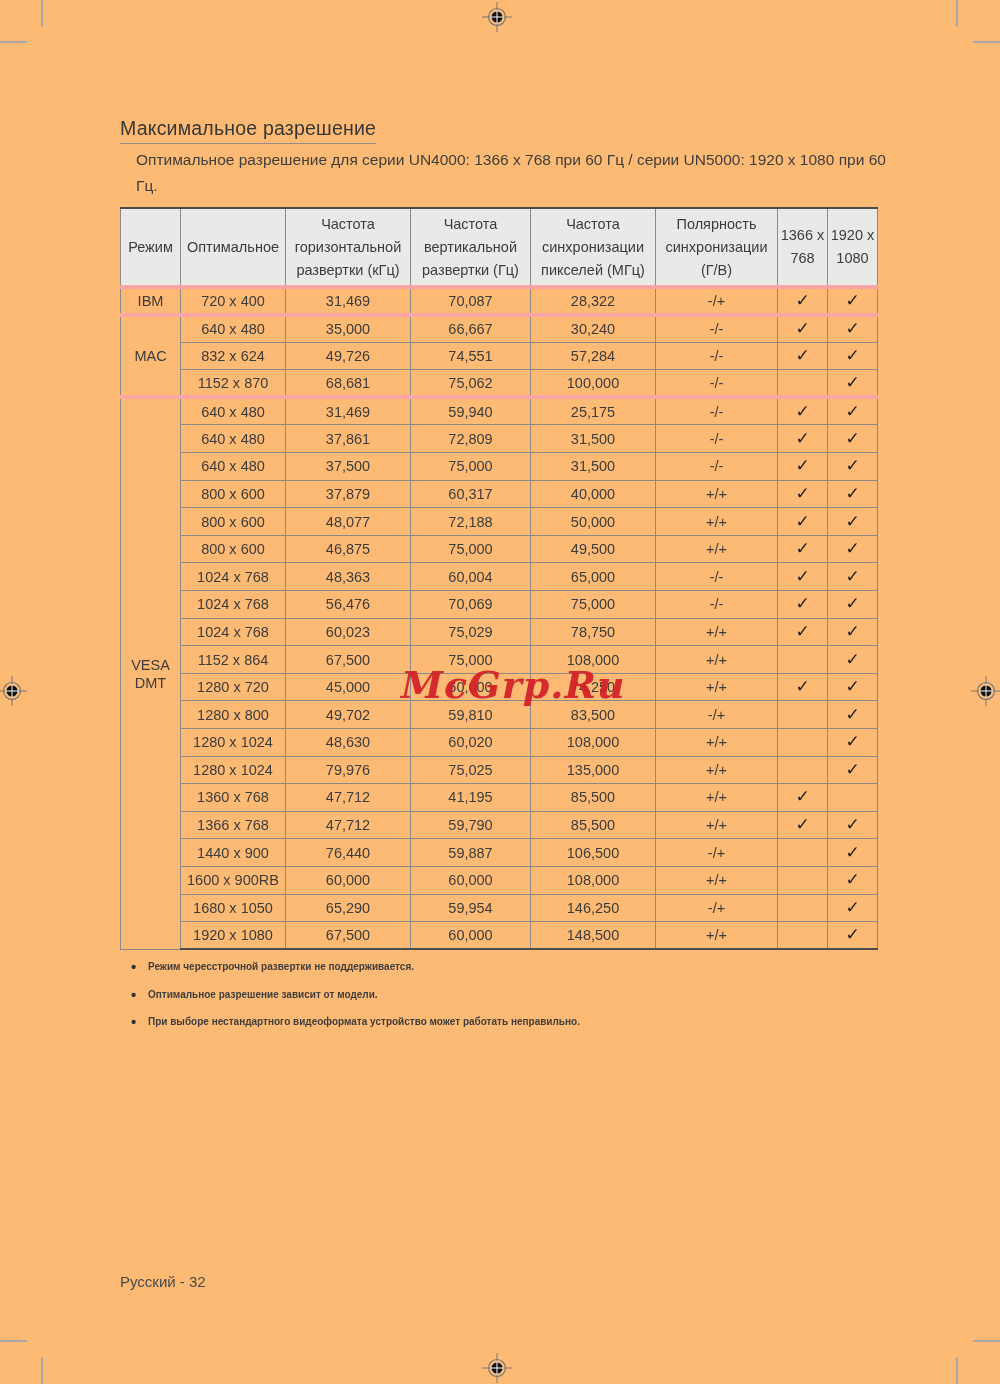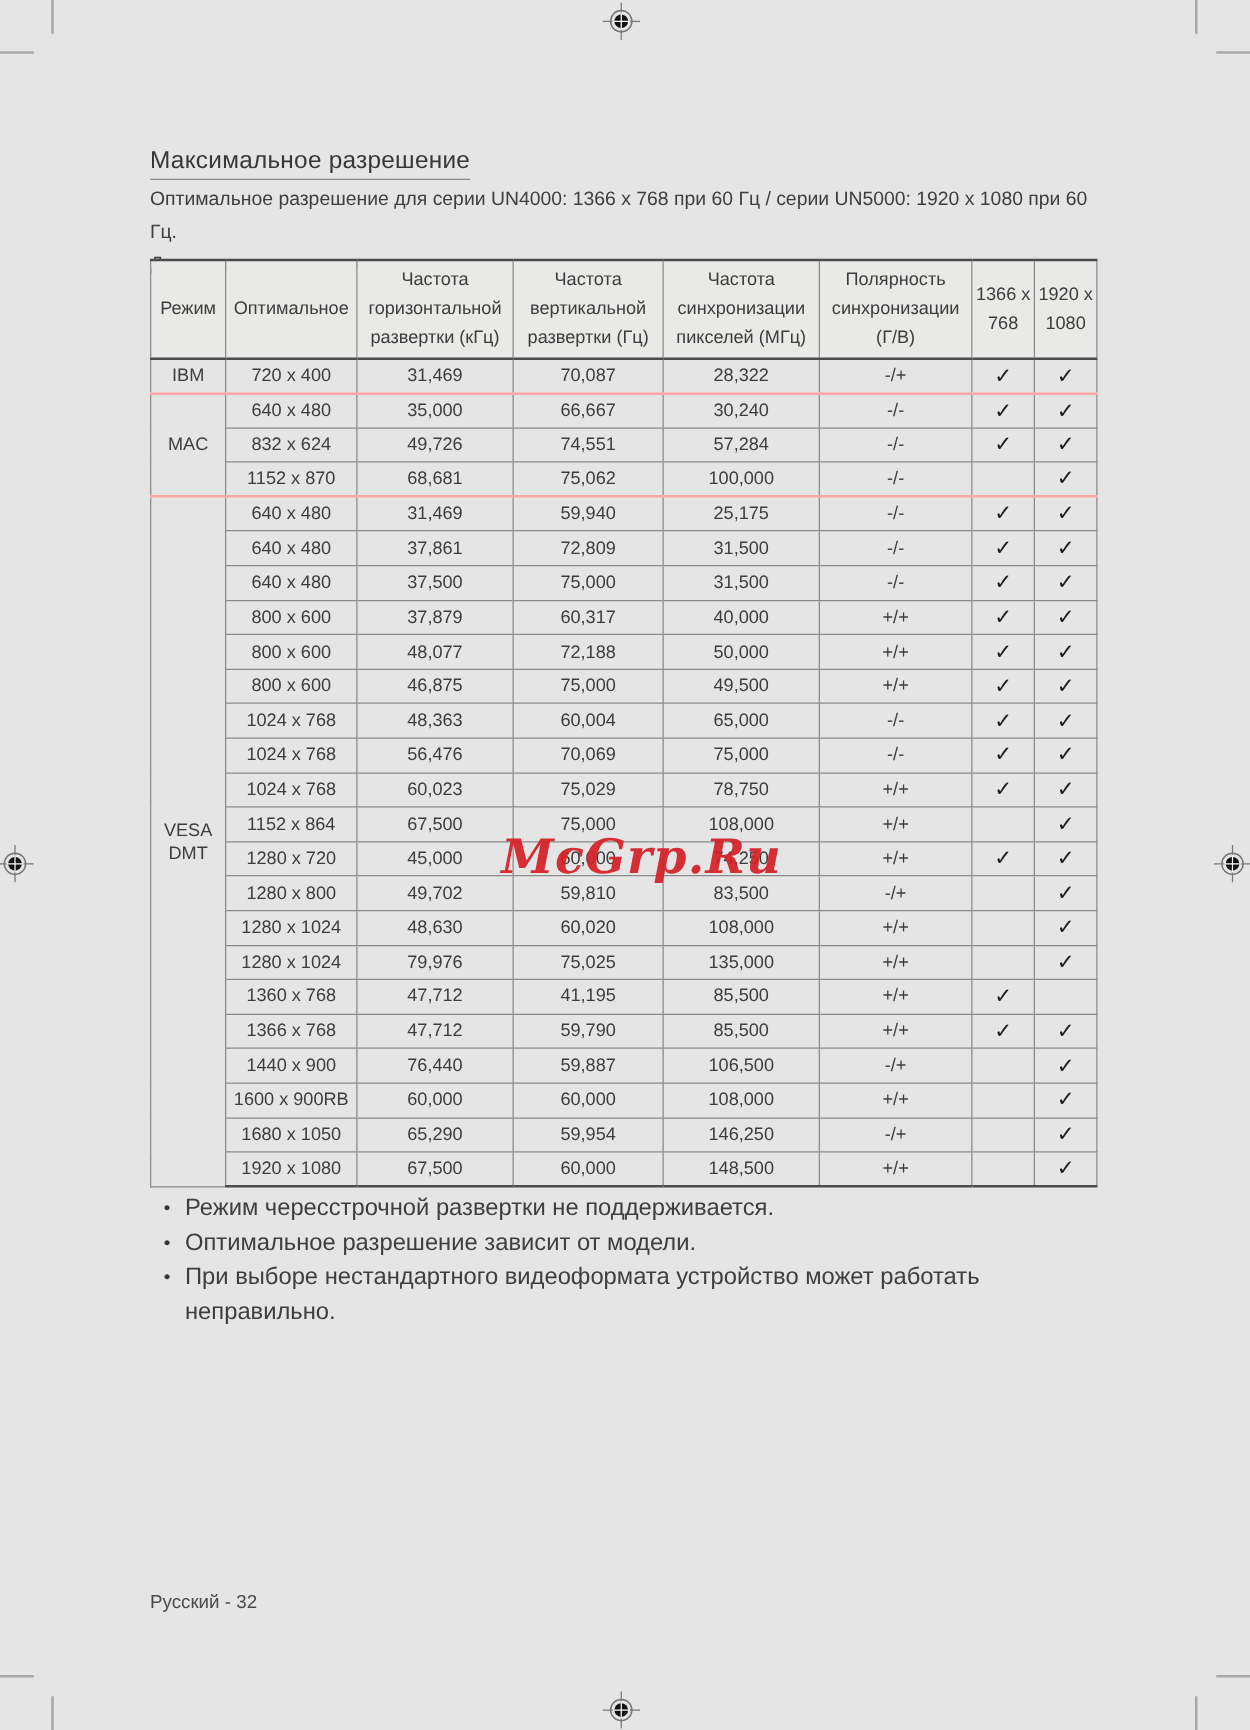--- a/index.html
+++ b/index.html
@@ -1,21 +1,21 @@
 <!DOCTYPE html>
 <html><head>
 <meta charset="utf-8">
 <style>
   * { margin: 0; padding: 0; box-sizing: border-box; }
   html, body { background: #ffffff; }
   .page {
     position: relative;
     width: 1000px;
     height: 1384px;
-    background: #e5e5e5;
+    background: #fdba74;
     overflow: hidden;
     font-family: "Liberation Sans", "DejaVu Sans", sans-serif;
     color: #3d3d3d;
   }
 
   
   .crop { position: absolute; background: #a8a8a8; }
   .crop.tl-v { left: 41px;  top: 0;       width: 2px;  height: 27px; }
   .crop.tl-h { left: 0;     top: 41px;    width: 27px; height: 2px;  }
   .crop.tr-v { left: 956px; top: 0;       width: 2px;  height: 27px; }
@@ -36,21 +36,21 @@
   .title-block h1 {
     display: inline-block;
     font-size: 19.5px;
     font-weight: 500;
     color: #373737;
     padding-bottom: 3px;
     border-bottom: 1px solid #8d8d8d;
     letter-spacing: 0.2px;
   }
   .intro { position: absolute; left: 120px; top: 147px; width: 770px; }
-  .intro div { font-size: 15.5px; line-height: 26px; color: #3e3e3e; }
+  .intro div { font-size: 15.5px; line-height: 26px; color: #3e3e3e; margin-left: 16px; }
 
   
   .table-wrap { position: absolute; left: 120px; top: 207px; }
   table.res-table {
     border-collapse: collapse;
     table-layout: fixed;
     width: 757px;
     font-size: 14.5px;
     color: #3c3c3c;
   }
@@ -62,31 +62,31 @@
   }
   table.res-table thead th {
     background: #e9e9e7;
     font-weight: normal;
     height: 79px;
     line-height: 23px;
     border-bottom: 2px solid #4c4c4c;
     border-top: 2px solid #4c4c4c;
   }
   table.res-table tbody td { height: 27.6px; line-height: 18px; }
-  table.res-table tbody tr.group-start td { border-top: 2px solid #fca5a5; }
+  table.res-table tbody tr.group-start td { border-top: 4px solid #fca5a5; }
   table.res-table tbody tr:last-child td { border-bottom: 2px solid #4c4c4c; }
   td.mode-cell { line-height: 20px; }
   td.check-cell { font-weight: bold; font-size: 17px; color: #1c1c1c; }
 
   
   .notes { position: absolute; left: 131px; top: 953px; width: 750px; }
   .notes ul { list-style: none; }
   .notes li {
-    font-size: 19px; line-height: 27.5px; color: #3e3e3e;
-    padding-left: 17px; position: relative;
+    font-size: 10px; line-height: 27.5px; color: #3e3e3e;
+    padding-left: 17px; position: relative; font-weight: bold;
   }
   .notes li::before {
     content: "\2022";
     position: absolute; left: 0; top: 0;
     color: #333; font-size: 15px;
   }
 
   .footer { position: absolute; left: 120px; top: 1273px; font-size: 15px; color: #4a4a4a; }
 
   .watermark {

